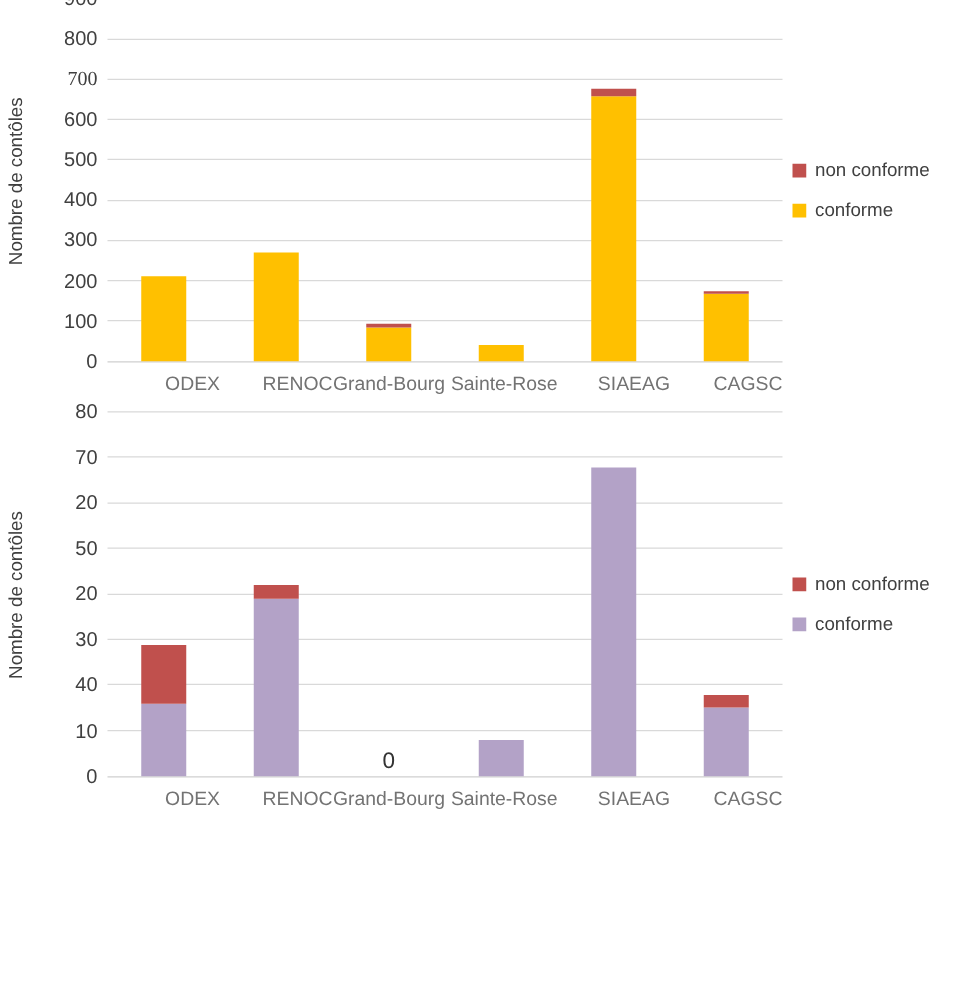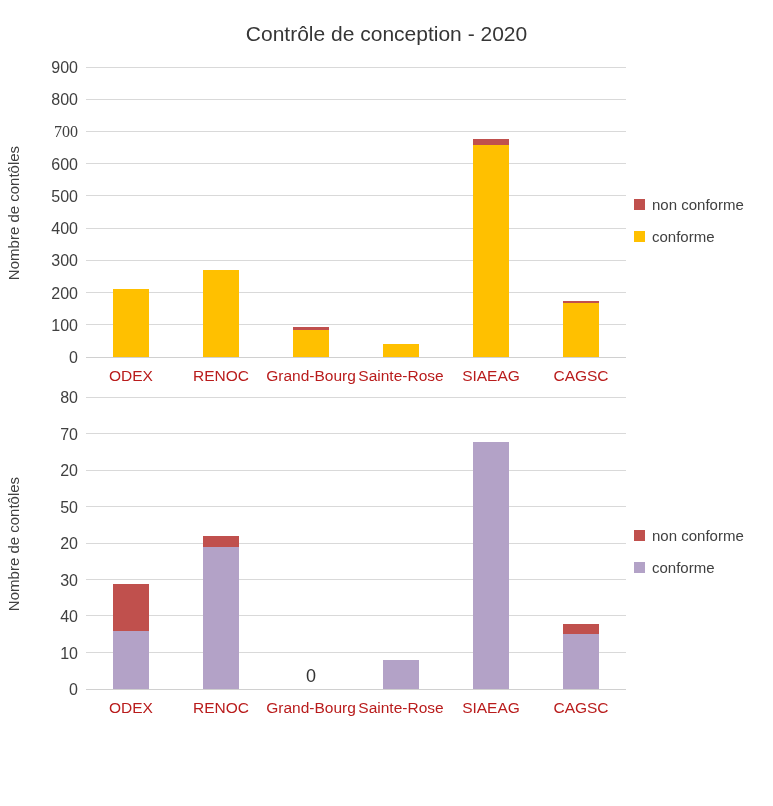--- a/index.html
+++ b/index.html
@@ -42,41 +42,38 @@
   .bar-seg { position: absolute; width: 36px; }
   .bar-zero-label {
     position: absolute; bottom: 2px; width: 90px; text-align: center;
     font-size: 18px; color: #333333;
   }
   .xlabels {
     display: grid; grid-template-columns: repeat(6, 90px);
     padding-top: 9px;
   }
   .xlabel {
-    text-align: center; font-size: 15.5px; color: #b91c1c; white-space: nowrap;
+    text-align: right; font-size: 15.5px; color: #737373; white-space: nowrap;
   }
   .chart-a .xlabels { height: 40px; }
   .chart-b .xlabels { height: 38px; }
   .legend {
     display: flex; flex-direction: column; justify-content: center;
     gap: 15px; padding-left: 8px; margin-top: 14px;
   }
   .legend-item { display: flex; align-items: center; gap: 7px; }
   .legend-swatch { width: 11px; height: 11px; display: inline-block; }
   .legend-label { font-size: 15px; color: #404040; white-space: nowrap; }
 </style>
 </head>
 <body>
 
 <div class="page">
 
   <div class="chart chart-a">
-    <div class="chart-header">
-      <div class="chart-title">Contrôle de conception - 2020</div>
-    </div>
     <div class="chart-grid">
       <div class="ylabel-col">
         <div class="ylabel">Nombre de contôles</div>
       </div>
       <div class="yticks">
           <span class="ytick" style="top: 100%;">0</span>
           <span class="ytick" style="top: 88.8889%;">100</span>
           <span class="ytick" style="top: 77.7778%;">200</span>
           <span class="ytick" style="top: 66.6667%;">300</span>
           <span class="ytick" style="top: 55.5556%;">400</span>

